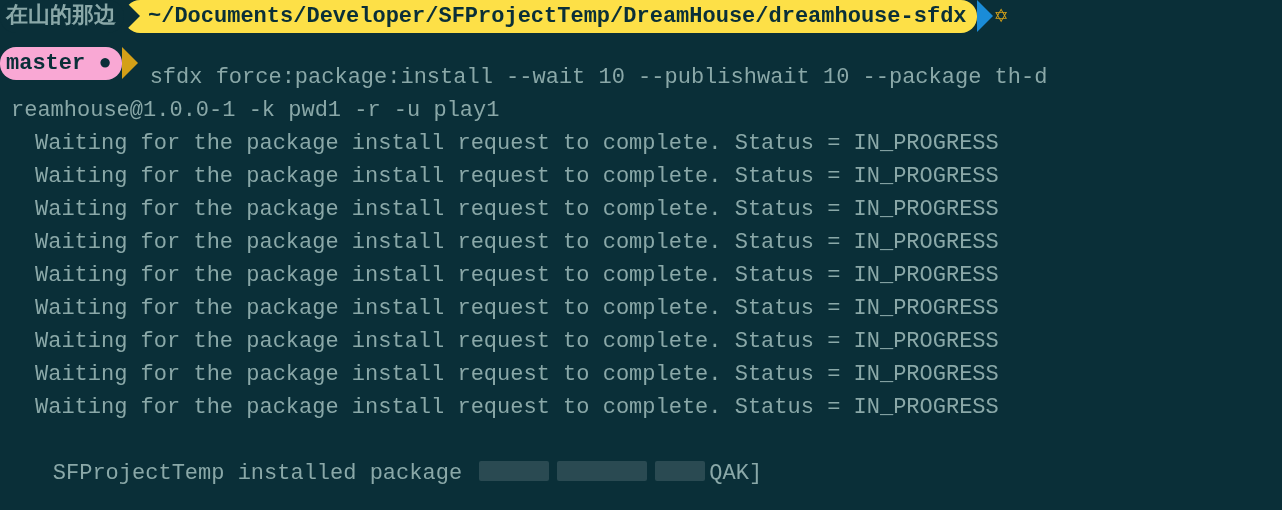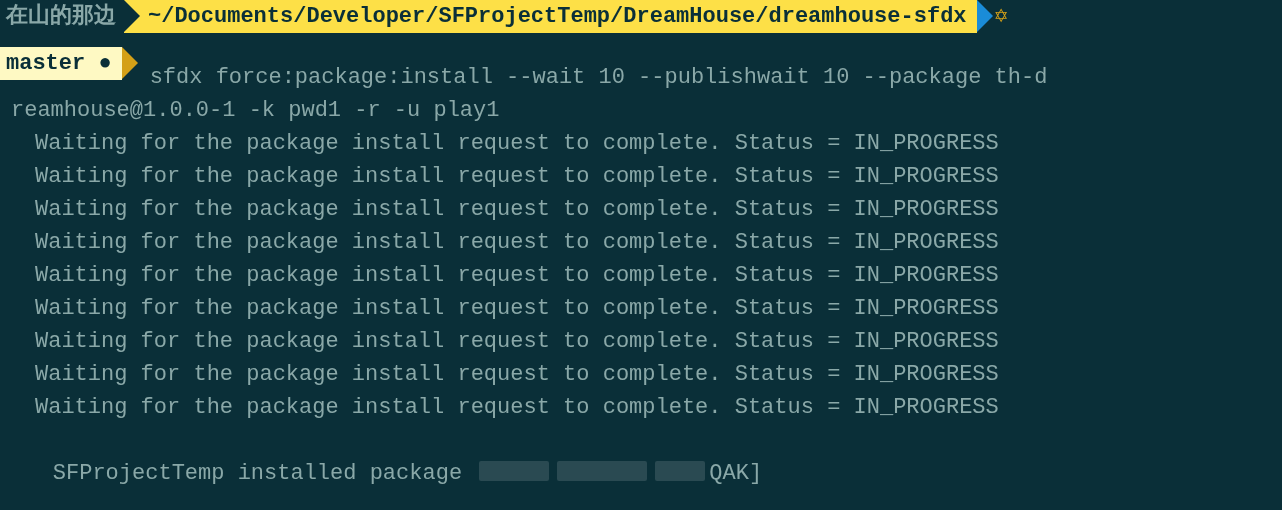--- a/index.html
+++ b/index.html
@@ -1,15 +1,15 @@
 <!DOCTYPE html>
 <html><head>
 <meta charset="utf-8">
 <style>
-  * { margin: 0; padding: 0; box-sizing: border-box; }
+  * { margin: 0; padding: 0; box-sizing: border-box; border-radius: 16px; }
   body {
     background: #0a2f38;
     font-family: 'Consolas', 'Monaco', 'Courier New', monospace;
     font-size: 22px;
     line-height: 33px;
     overflow: hidden;
     width: 1282px;
     height: 510px;
     font-weight: 500;
   }
@@ -62,21 +62,21 @@
     color: #d4a017;
     padding-left: 18px;
     font-weight: bold;
   }
   .branch-line {
     display: flex;
     align-items: center;
     white-space: nowrap;
   }
   .seg-branch {
-    background: #fef9c3;
+    background: #f9a8d4;
     color: #0a2f38;
     padding: 0 10px 0 6px;
     position: relative;
     font-weight: bold;
   }
   .seg-branch::after {
     content: "";
     position: absolute;
     right: -16px;
     top: 0;

